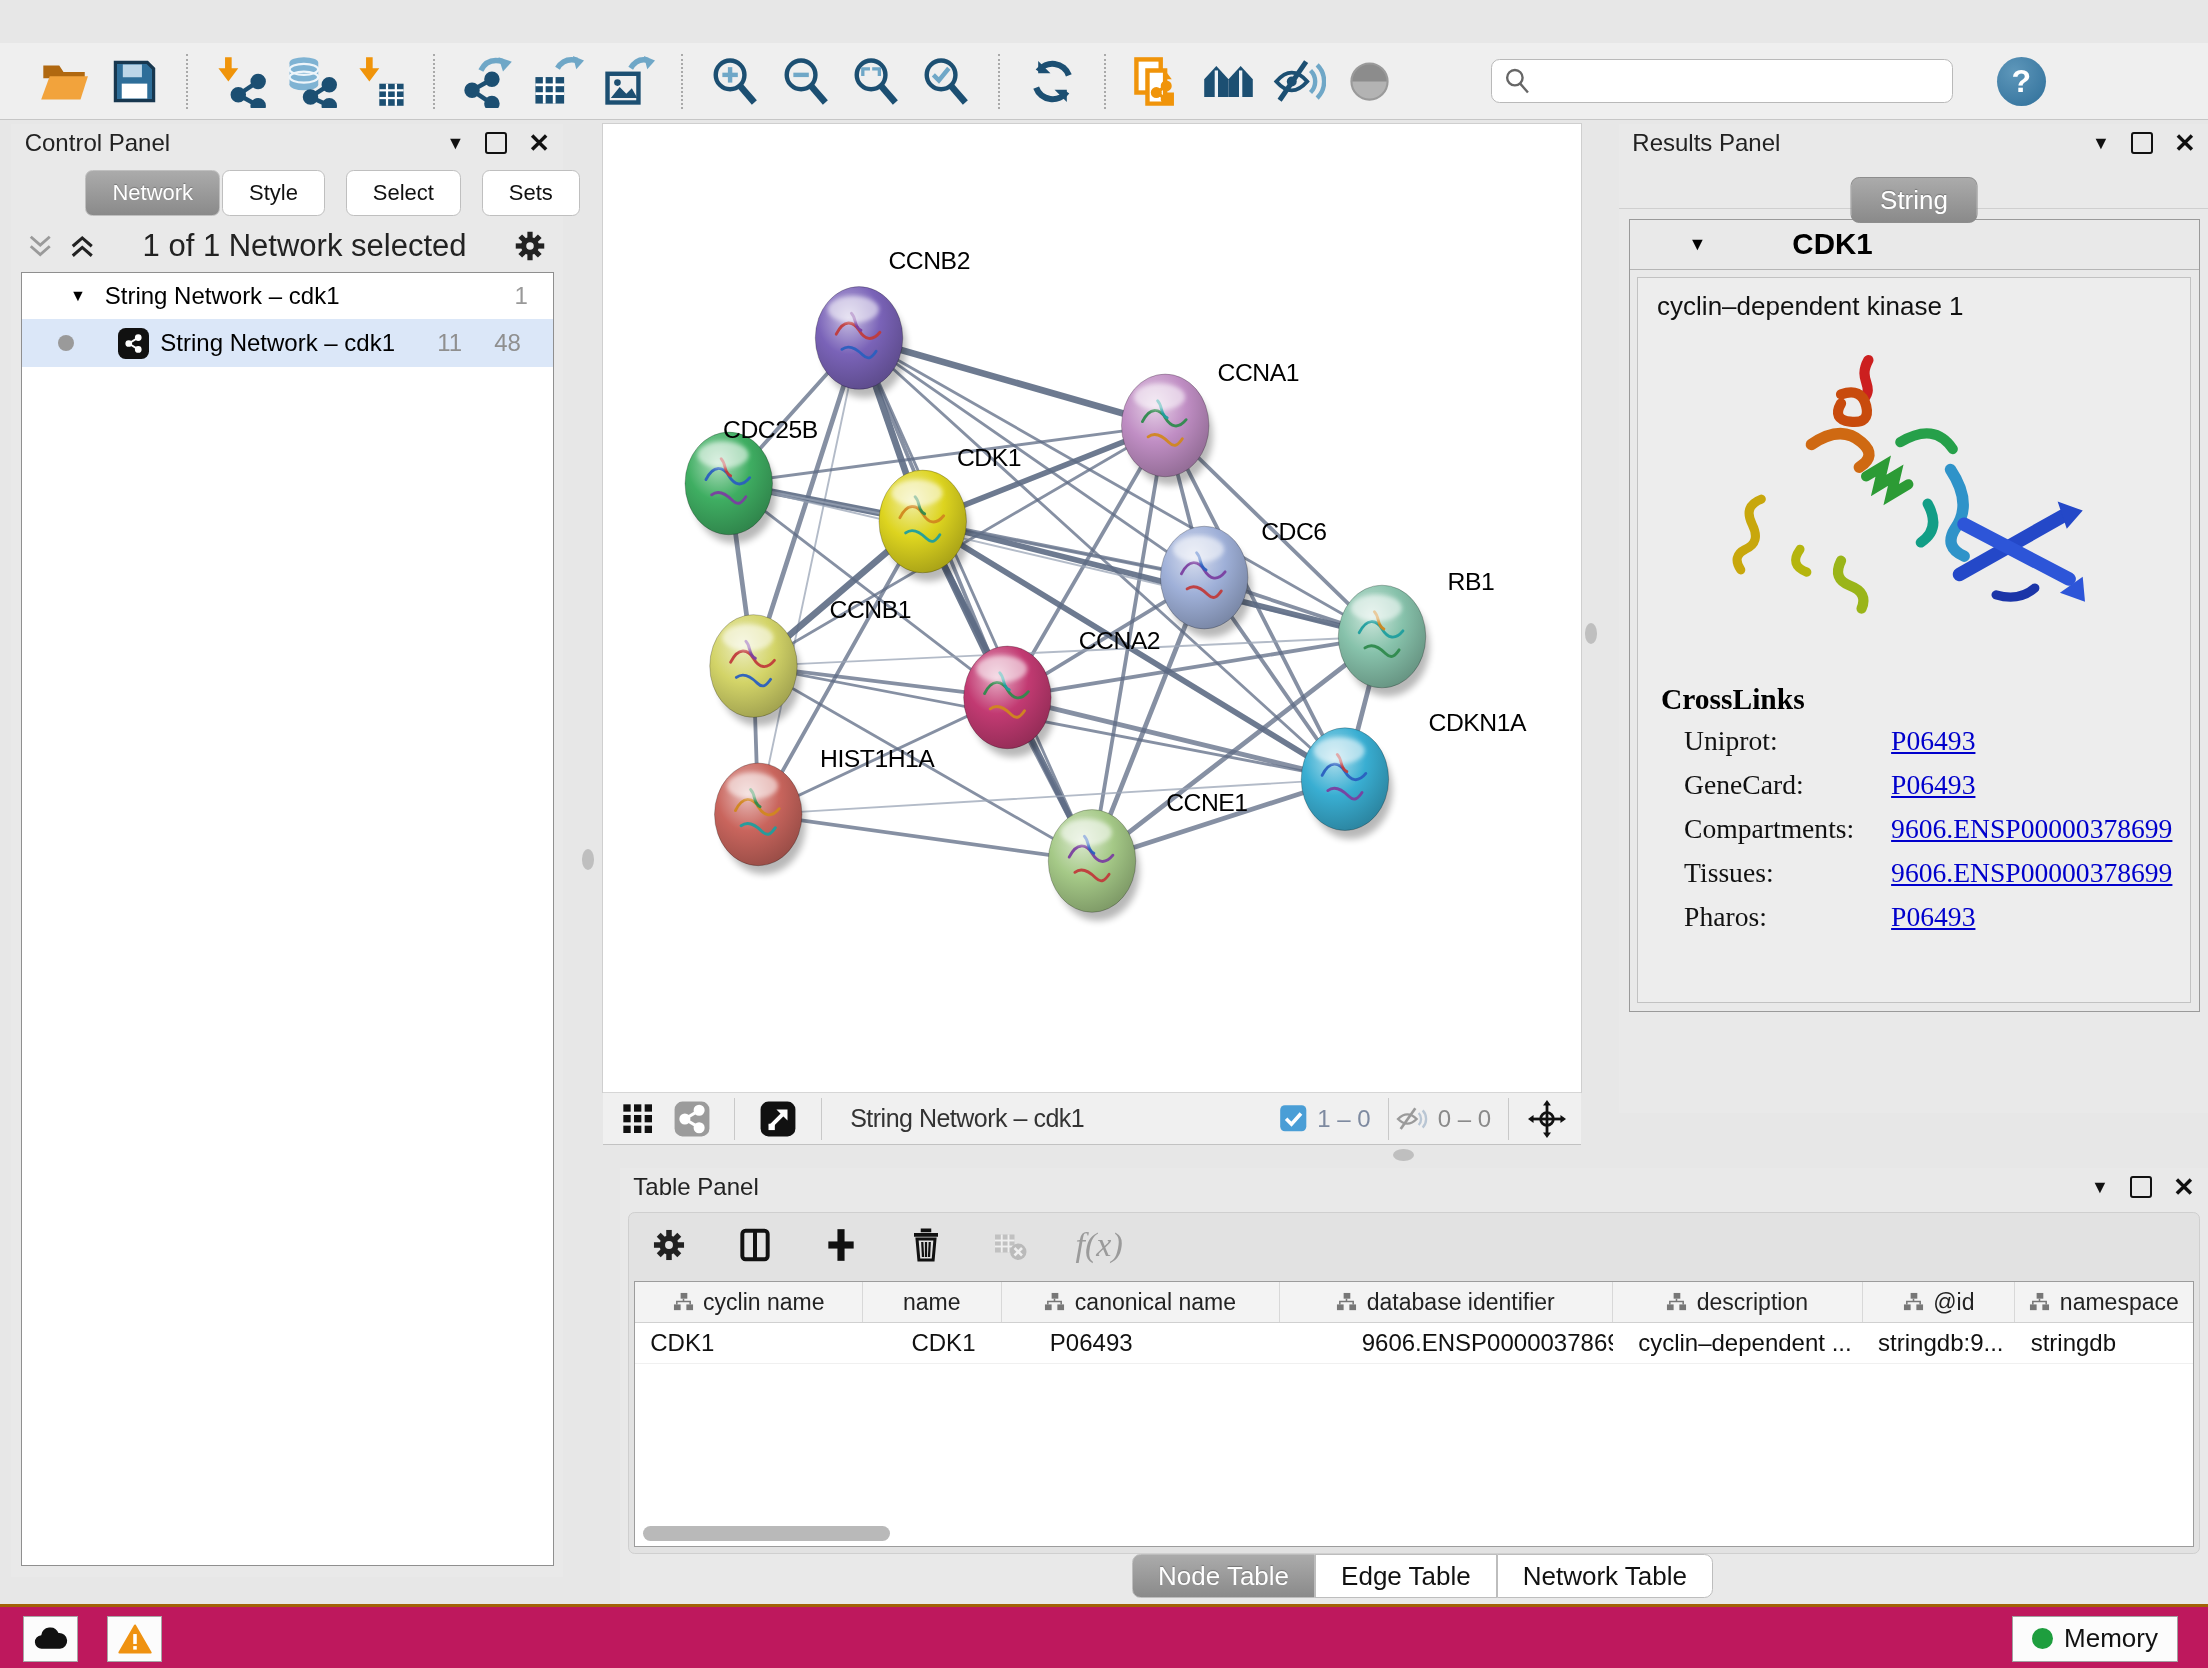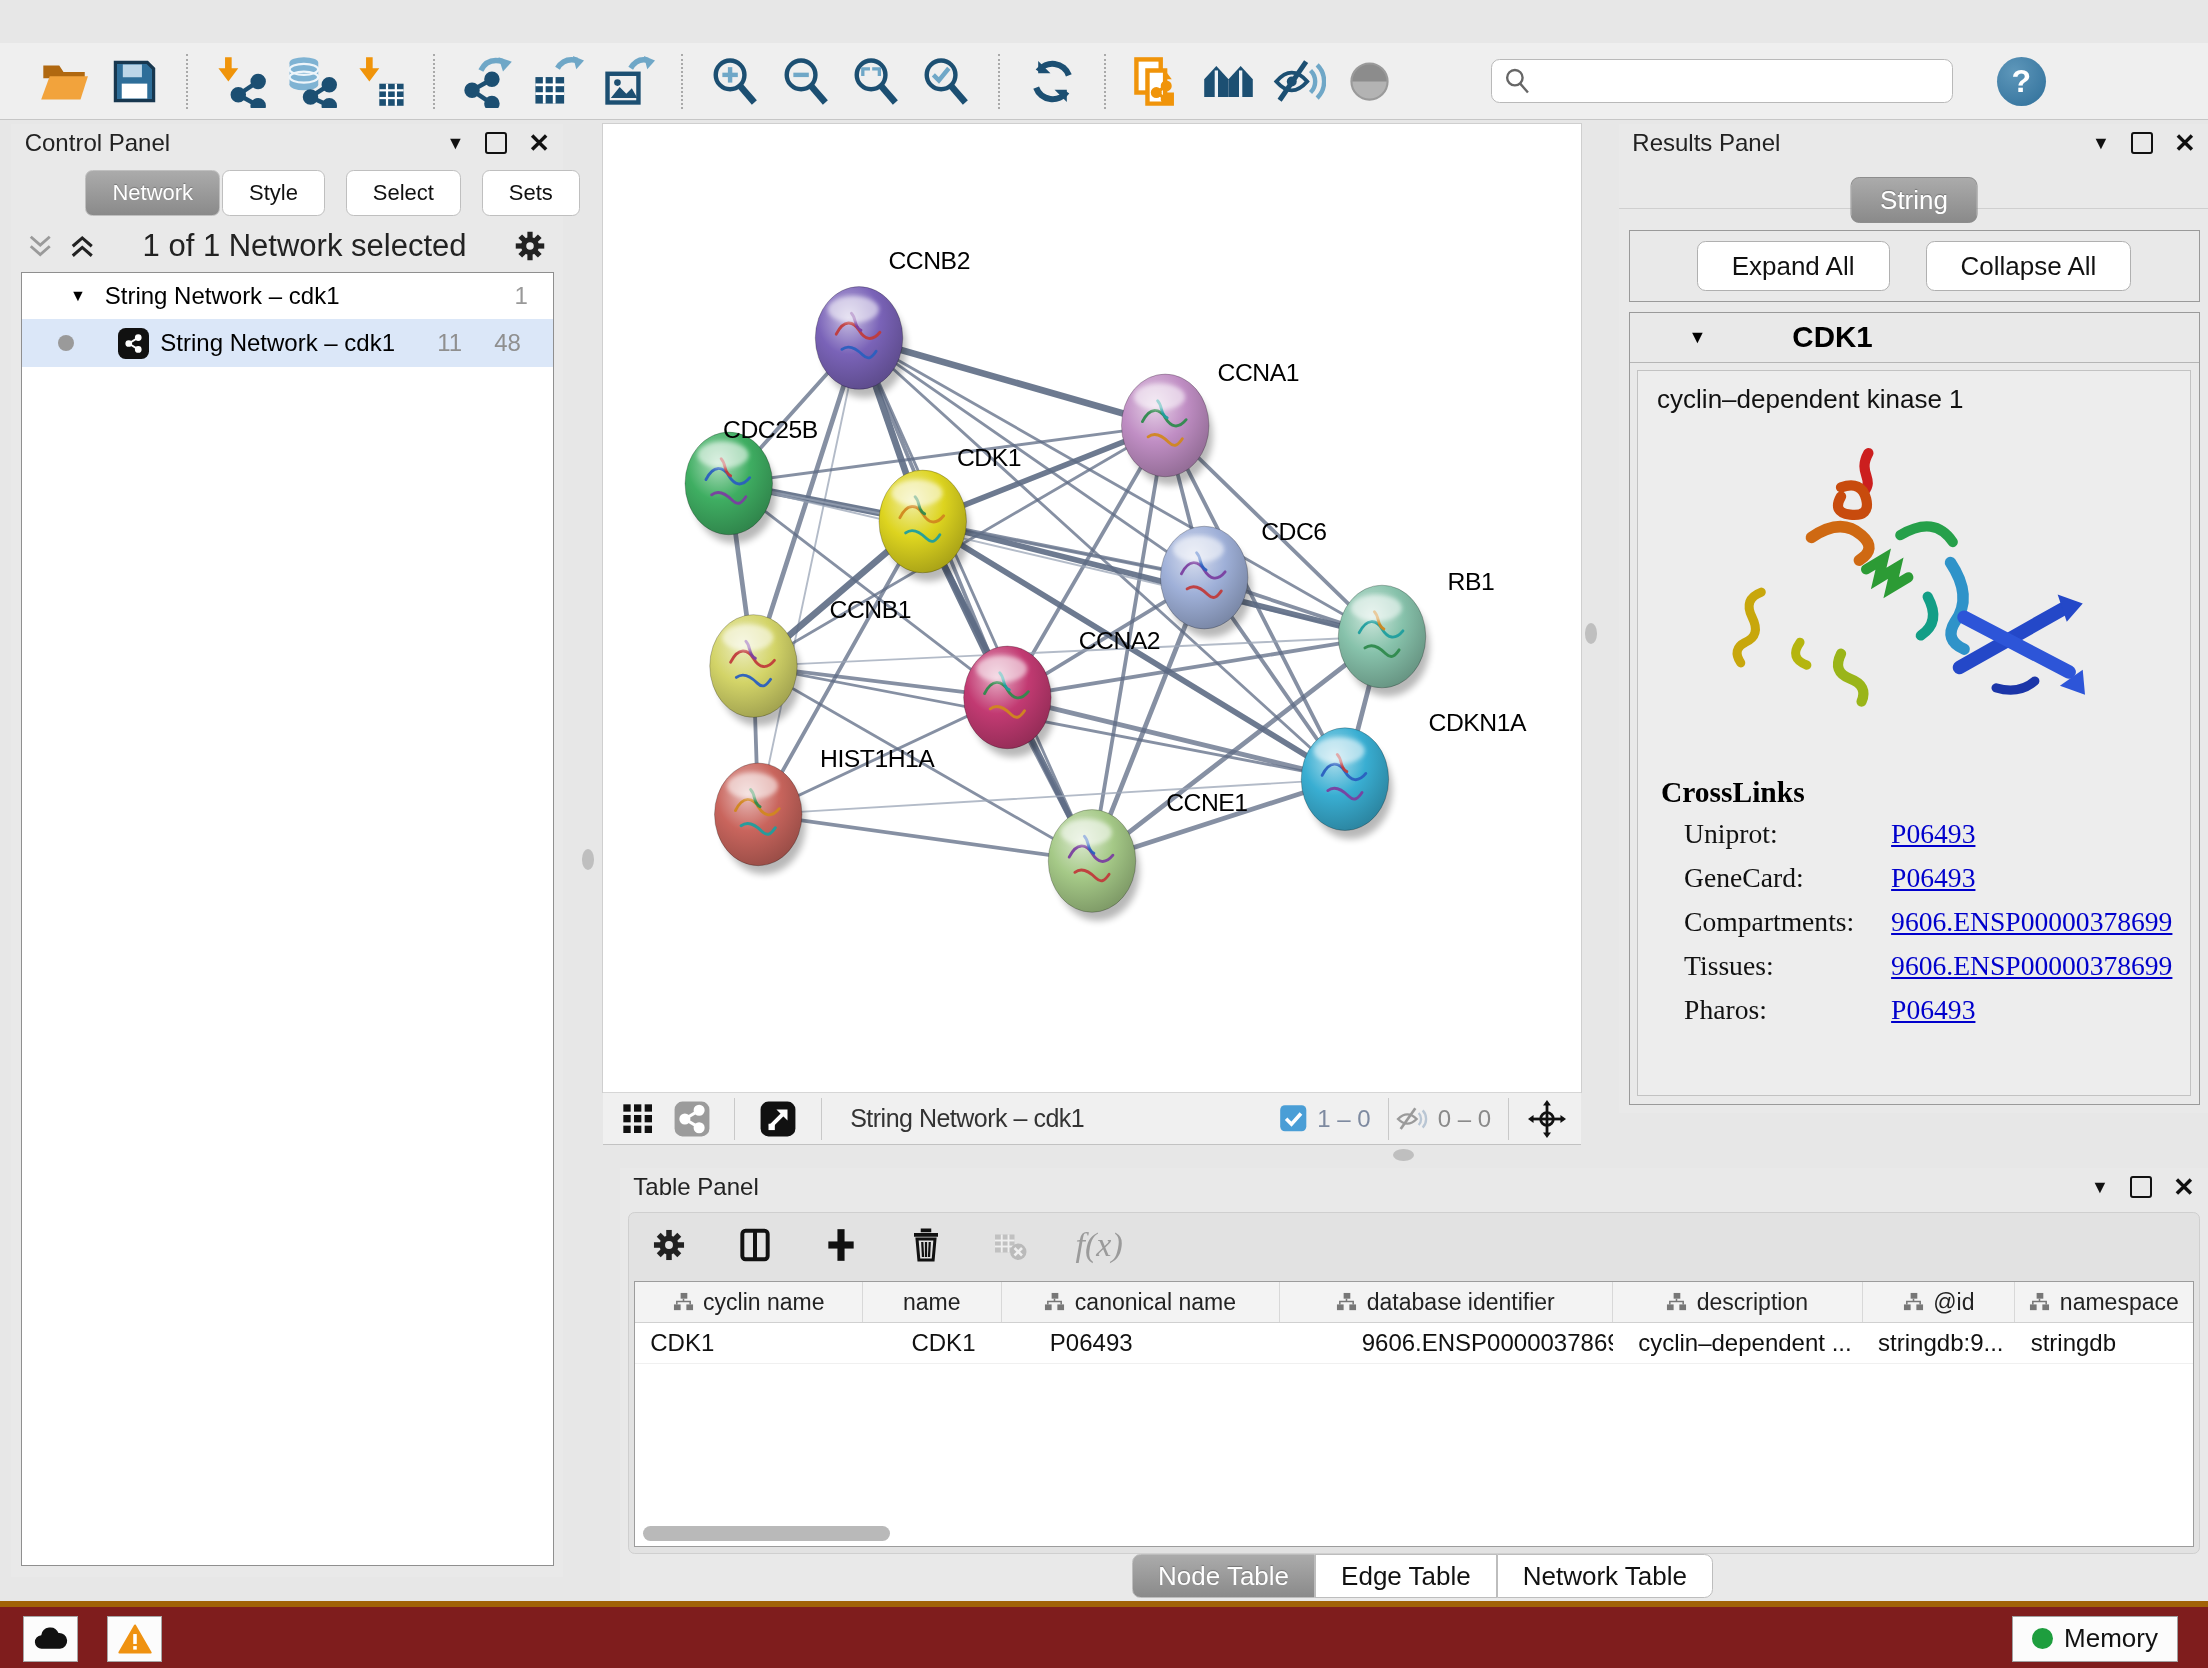--- a/index.html
+++ b/index.html
@@ -99,22 +99,22 @@
   .trow{display:flex;height:40px;border-bottom:1px solid #f0f0f0;}
   .td{font-size:24px;color:#111;display:flex;align-items:center;padding-left:15px;box-sizing:border-box;
     overflow:hidden;white-space:nowrap;}
   .hscroll{position:absolute;left:7.6px;bottom:5.7px;height:15px;width:247px;background:#b9b9b9;border-radius:7.6px;}
   .tp-tabs{position:absolute;left:512px;bottom:5.7px;display:flex;}
   .tp-tab{height:42px;line-height:42px;padding:0 25px;font-size:26px;border:1px solid #bdbdbd;}
   .tp-tab:first-child{border-radius:8.6px 0 0 8.6px;}
   .tp-tab:last-child{border-radius:0 8.6px 8.6px 0;}
 
   
-  .statusbar{position:absolute;left:0;bottom:0;width:2208px;height:61px;background:#7f1d1d;
-    border-top:6px solid #a16207;}
+  .statusbar{position:absolute;left:0;bottom:0;width:2208px;height:61px;background:#be185d;
+    border-top:3px solid #a16207;}
   .sb-btn{position:absolute;top:8.6px;width:53px;height:44px;background:#fcfcfc;border:1.9px solid #a6a6a6;
     display:flex;align-items:center;justify-content:center;}
   .mem-btn{position:absolute;right:30px;top:8.6px;height:44px;background:#fcfcfc;border:1.9px solid #a0a0a0;
     display:flex;align-items:center;gap:11.4px;padding:0 19px;font-size:26px;color:#111;}
   .mem-dot{width:21px;height:21px;border-radius:50%;background:#1e9e3e;}
   svg{display:block;}
 </style>
 </head>
 <body>
 
@@ -671,24 +671,20 @@
     <div class="phead">
       <span class="ptitle">Results Panel</span>
       <span class="wctl">
         <span class="tri">▼</span>
         <span class="sq"></span>
         <span class="xx">✕</span>
       </span>
     </div>
     <span class="rp-tab graytab">String</span>
     <div class="rp-body">
-      <div class="rp-box">
-        <span class="rp-btn">Expand All</span>
-        <span class="rp-btn">Collapse All</span>
-      </div>
       <div class="rp-card">
         <div class="rp-card-head">
           <span class="tri" style="font-size:18px">▼</span>
           <span class="rp-gene">CDK1</span>
         </div>
         <div class="rp-inner">
           <div class="rp-desc">cyclin–dependent kinase 1</div>
           <div class="protein-img">
             <svg width="380" height="342" viewBox="0 0 320 300">
               <g fill="none" stroke-linecap="round">

